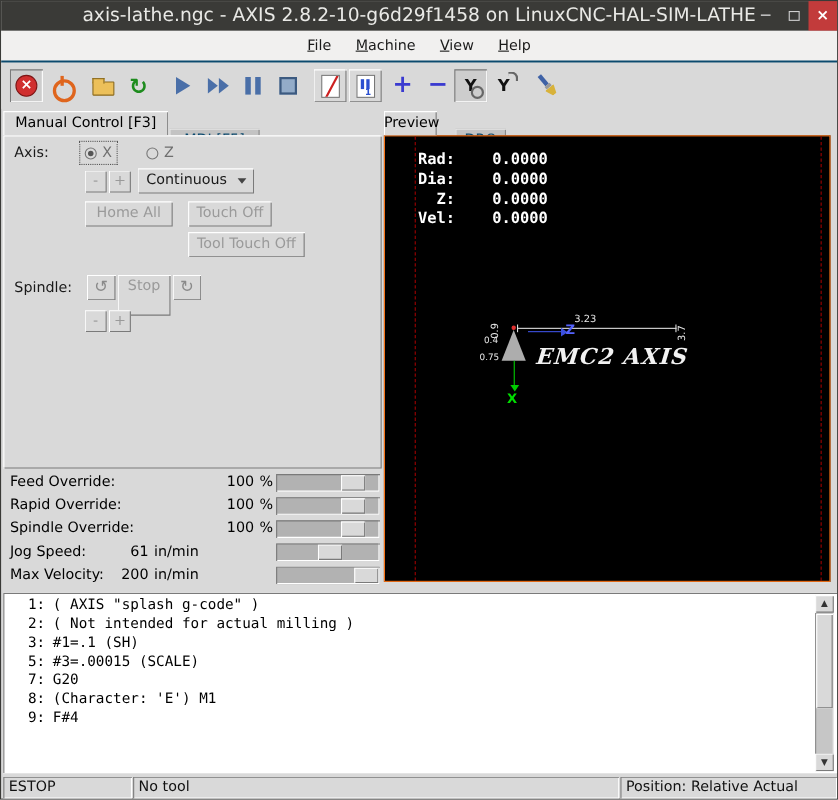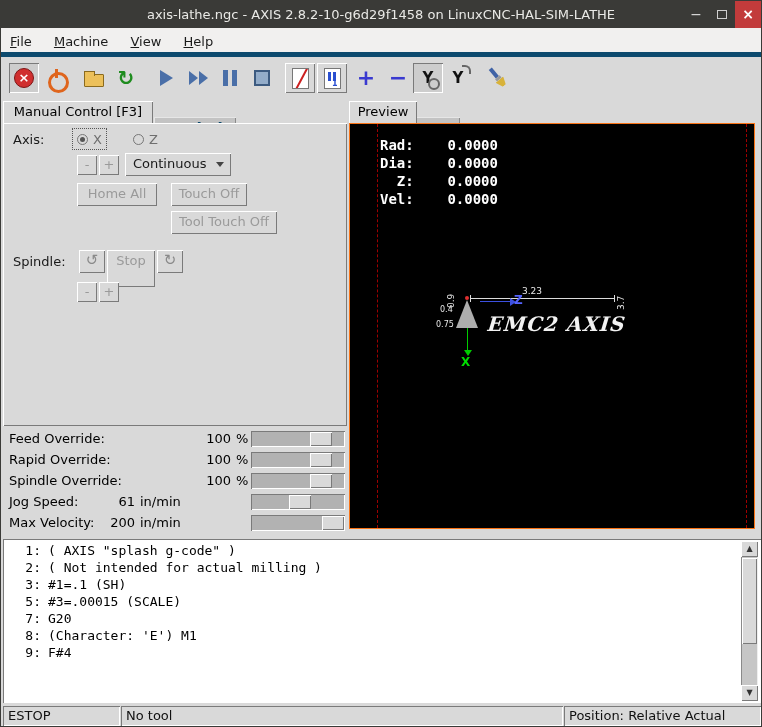--- a/index.html
+++ b/index.html
@@ -4,29 +4,29 @@
 <style>
   * { margin:0; padding:0; box-sizing:border-box; }
   html,body { width:762px; height:727px; }
   body { font-family:"DejaVu Sans","Liberation Sans",sans-serif; font-size:13px; background:#d9d9d9; }
   #app { position:relative; width:762px; height:727px; background:#d9d9d9; border:1px solid #3a3a37; overflow:hidden; }
   .abs { position:absolute; }
   .raised { background:#d9d9d9; box-shadow: inset 1px 1px 0 #ffffff, inset -1px -1px 0 #7a7a7a; }
 
   
   .titlebar { left:0; top:0; width:100%; height:27px; background:#3a3a37; color:#e9e9e6; }
-  .title { position:absolute; width:100%; text-align:center; line-height:27px; font-size:13px; }
+  .title { position:absolute; width:100%; text-align:center; line-height:27px; font-size:17px; }
   .winbtn { position:absolute; top:0; height:27px; width:26px; text-align:center; line-height:27px; color:#d8d8d8; cursor:default; }
   .winbtn.min { right:52px; font-size:14px; }
   .winbtn.max { right:26px; }
   .maxbox { display:inline-block; width:10px; height:9px; border:1px solid #cfcfcf; margin-top:9px; }
   .winbtn.close { right:0; background:#c23b3b; color:#fff; font-weight:bold; font-size:14px; }
 
   
-  .menubar { left:0; top:27px; width:100%; height:29px; background:#f1f0ef; border-bottom:5px solid #0c4a6e; }
+  .menubar { left:0; top:27px; width:100%; height:29px; background:#f1f0ef; border-bottom:2px solid #0c4a6e;text-align:center; }
   .menu-item { display:inline-block; padding:0 9px; line-height:28px; color:#1a1a1a; }
   .menu-item::first-letter { text-decoration:underline; }
 
   
   .toolbar { left:0; top:56px; width:100%; height:42px; background:#d9d9d9; }
   .tbtn { position:absolute; top:6px; width:30px; height:30px; display:flex; align-items:center; justify-content:center; }
   .tbtn.pressed { background:#cdcdcd; box-shadow: inset 1px 1px 0 #7a7a7a, inset -1px -1px 0 #ffffff; }
   .tbtn.toggle { background:#d9d9d9; box-shadow: inset 1px 1px 0 #ffffff, inset -1px -1px 0 #7a7a7a; }
 
   .estop-icon { width:20px; height:20px; border-radius:50%; background:#d02f2f; border:1px solid #7d1616; color:#fff; font-weight:bold; font-size:13px; line-height:18px; text-align:center; }
@@ -268,21 +268,21 @@
   </div>
   <div class="orow" style="top:512px">
     <span class="olbl">Max Velocity:</span>
     <span class="oval spd-v">200</span>
     <span class="spd-u">in/min</span>
     <div class="slider">
         <div class="shandle hmax"></div>
       </div>
   </div>
 
-  <div class="tab active" style="left:348px;width:68px">Preview</div>
+  <div class="tab active" style="left:348px;width:48px">Preview</div>
   <div class="tab inactive" style="left:413px;width:46px">DRO</div>
 
   <div class="abs canvas">
     <div class="limit-line" style="left:27px"></div>
     <div class="limit-line" style="left:396px"></div>
 
     <div class="dro-line mono" style="top:12px"><span class="dro-l">Rad:</span><span class="dro-v">0.0000</span></div>
     <div class="dro-line mono" style="top:30px"><span class="dro-l">Dia:</span><span class="dro-v">0.0000</span></div>
     <div class="dro-line mono" style="top:48px"><span class="dro-l">Z:</span><span class="dro-v">0.0000</span></div>
     <div class="dro-line mono" style="top:66px"><span class="dro-l">Vel:</span><span class="dro-v">0.0000</span></div>

